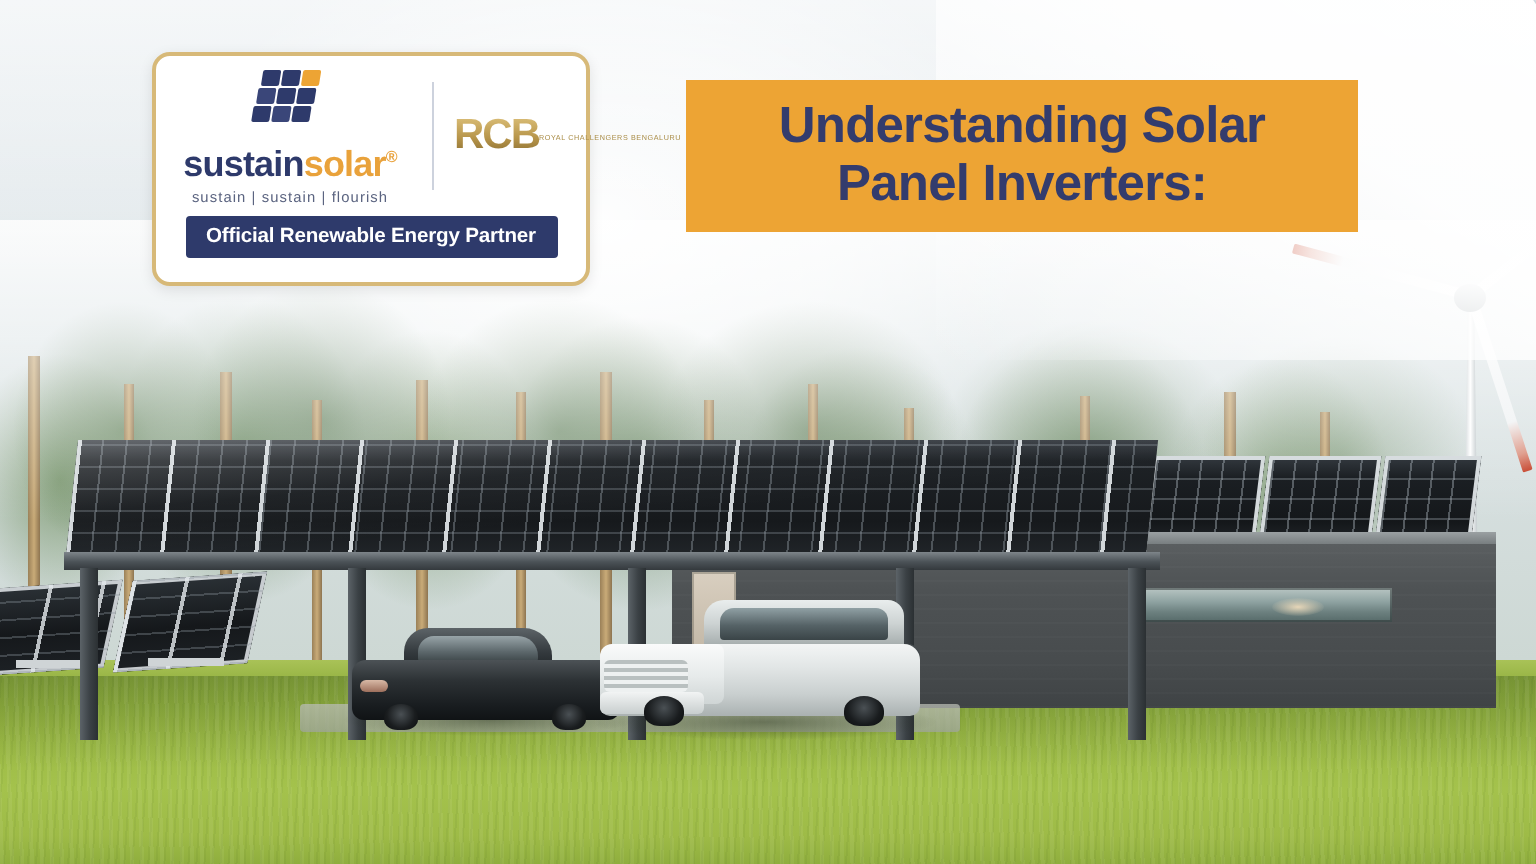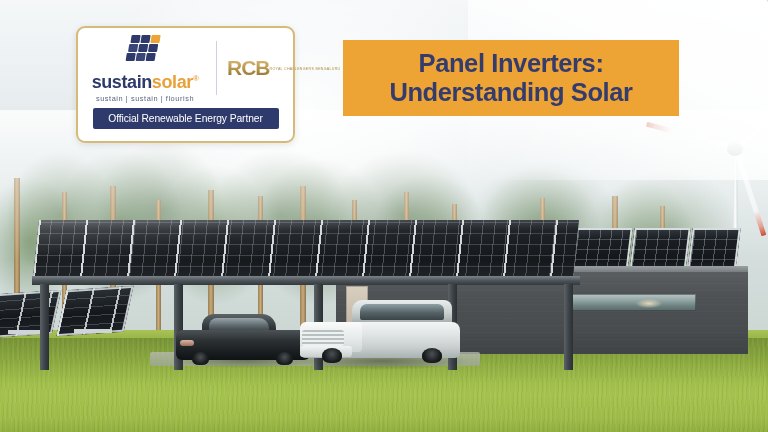--- a/index.html
+++ b/index.html
@@ -219,21 +219,21 @@
   .rcb{width:60px;display:flex;flex-direction:row;align-items:center;}
   .rcb-lion{width:46px;height:42px;}
   .rcb-word{font-size:21px;font-weight:800;line-height:.85;letter-spacing:-1px;
     background:linear-gradient(180deg,#d8bb74 0%,#b7954a 55%,#8f7234 100%);
     -webkit-background-clip:text;background-clip:text;color:transparent;}
   .rcb-sub{font-size:3.6px;color:#a98c46;letter-spacing:.3px;margin-top:1px;white-space:nowrap;}
   .partner-bar{
     margin-top:2px;width:186px;height:21px;background:#2e3a6b;border-radius:2px;
     display:flex;align-items:center;justify-content:center;
   }
-  .partner-bar span{color:#fff;font-size:10.3px;font-weight:400;letter-spacing:-0.1px;}
+  .partner-bar span{color:#fff;font-size:10.3px;font-weight:700;letter-spacing:-0.1px;}
 
   
   .title-box{
     position:absolute;left:343px;top:40px;width:336px;height:76px;
     background:#eda434;display:flex;flex-direction:column;
     align-items:center;justify-content:center;
   }
   .title-line{
     color:#333c6d;font-size:25.5px;font-weight:800;line-height:1.13;
     letter-spacing:-0.4px;text-align:center;white-space:nowrap;
@@ -400,17 +400,17 @@
         <div class="rcb-sub">ROYAL CHALLENGERS BENGALURU</div>
       </div>
 
     </div>
     <div class="partner-bar">
       <span>Official Renewable Energy Partner</span>
     </div>
   </div>
 
   <div class="title-box">
+    <div class="title-line">Understanding Solar</div>
     <div class="title-line">Panel Inverters:</div>
-    <div class="title-line">Understanding Solar</div>
   </div>
 
 </div>
 
 </body></html>

